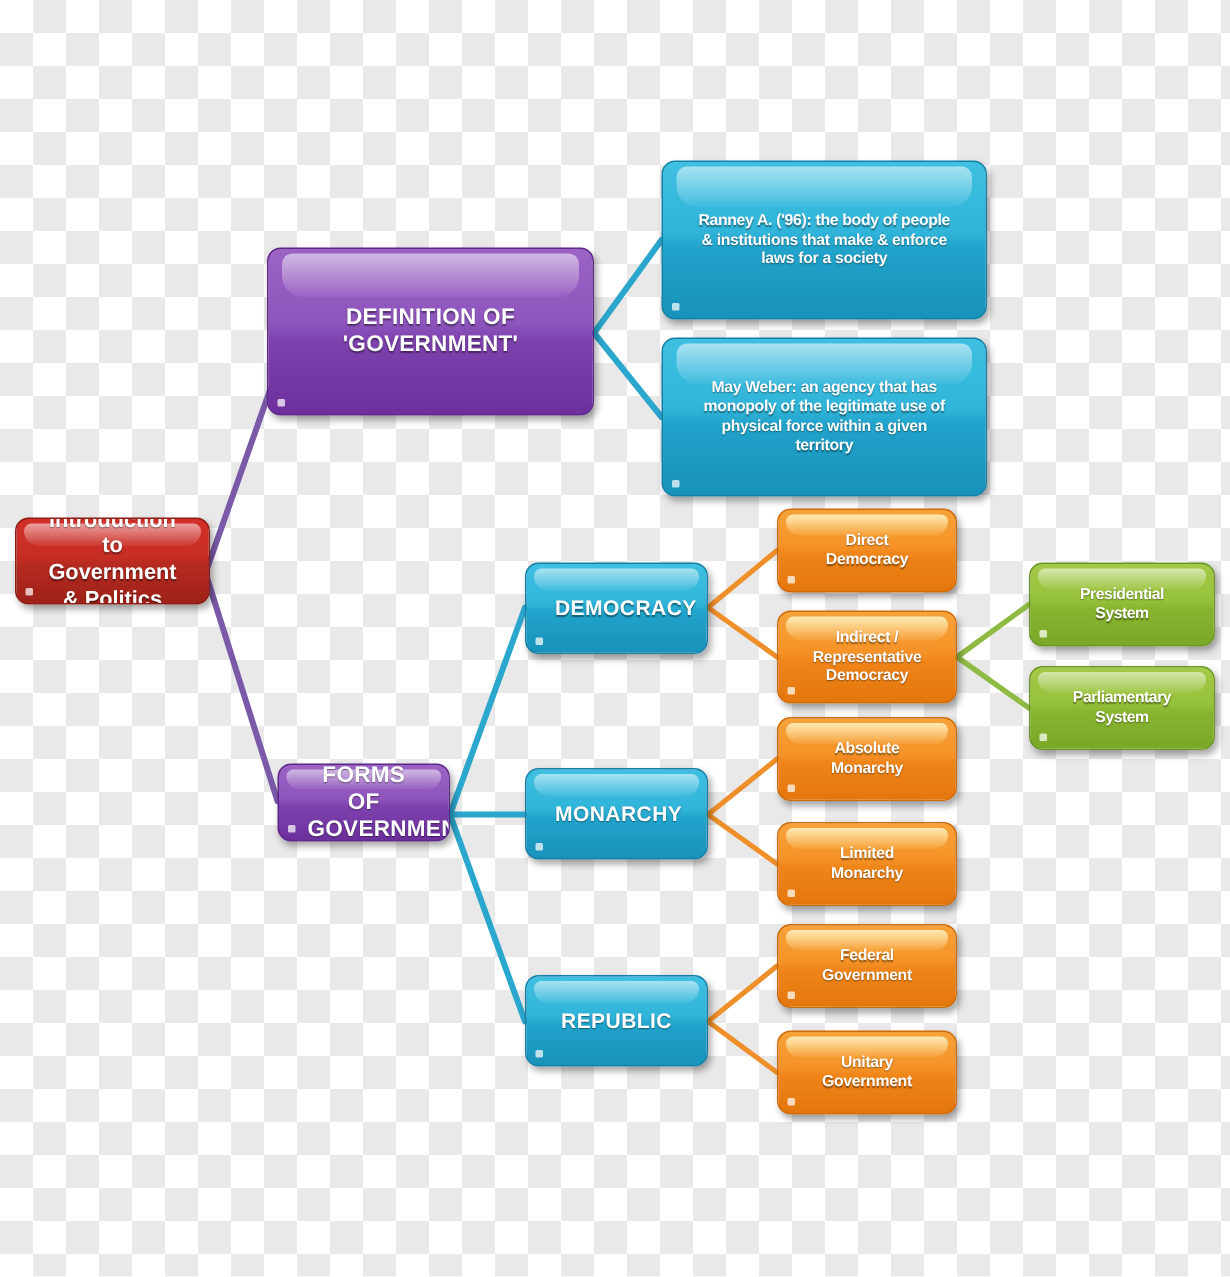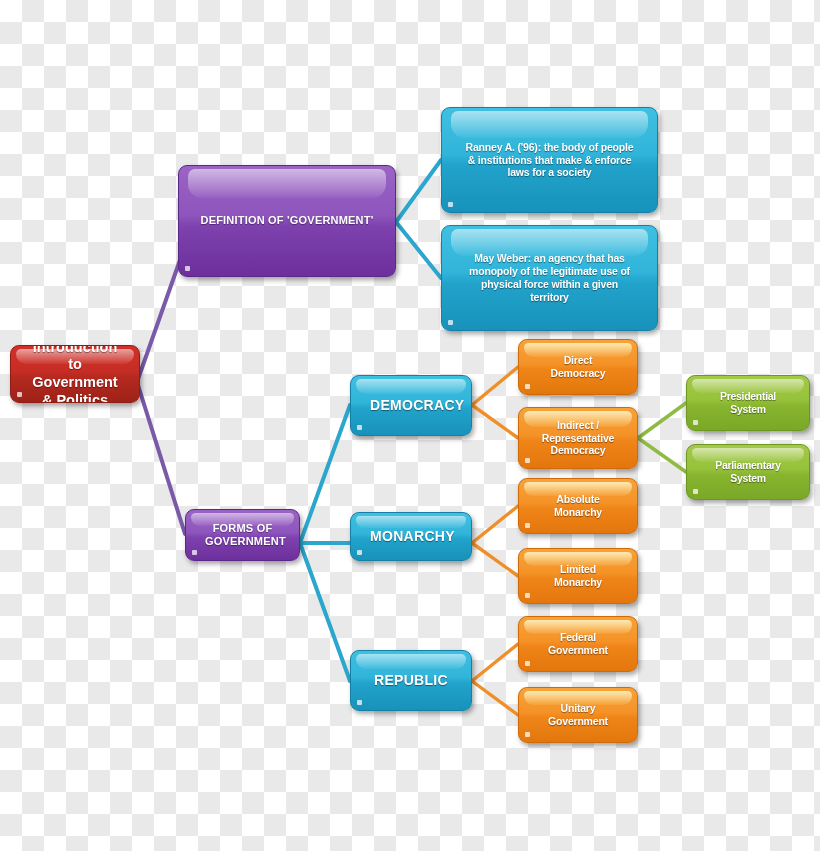--- a/index.html
+++ b/index.html
@@ -96,21 +96,21 @@
     background: linear-gradient(to bottom, rgba(255,240,190,0.92), rgba(255,210,120,0.12));
   }
   .n-green {
     background: linear-gradient(to bottom, #a3c948 0%, #96c23a 45%, #88b52f 55%, #7aa827 100%);
     border: 1px solid #6d9722;
     justify-content: flex-end;
   }
 
   
   .t-root { font-size: 14.5px; font-weight: bold; }
-  .t-level1 { font-size: 11px; font-weight: bold; letter-spacing: .2px; }
+  .t-level1 { font-size: 15px; font-weight: bold; letter-spacing: .2px; }
   .t-level2 { font-size: 14px; font-weight: bold; letter-spacing: .3px; }
   .t-def { font-size: 10.5px; font-weight: bold; letter-spacing: -.2px; }
   .t-leaf { font-size: 10.5px; font-weight: bold; letter-spacing: -.2px; }
   .t-green { font-size: 10.5px; font-weight: bold; letter-spacing: -.3px; }
 </style>
 </head>
 <body>
 
 <div id="canvas">
 
@@ -164,21 +164,21 @@
   </div>
 
   <div class="node n-blue" style="left:441px; top:225px; width:217px; height:106px;">
     <span class="txt t-def">May Weber: an agency that has monopoly of the legitimate use of physical force within a given territory</span>
   </div>
 
   <div class="node n-blue" style="left:350px; top:375px; width:122px; height:61px;">
     <span class="txt t-level2">DEMOCRACY</span>
   </div>
 
-  <div class="node n-blue" style="left:350px; top:512px; width:122px; height:49px;">
+  <div class="node n-blue" style="left:350px; top:512px; width:122px; height:61px;">
     <span class="txt t-level2">MONARCHY</span>
   </div>
 
   <div class="node n-blue" style="left:350px; top:650px; width:122px; height:61px;">
     <span class="txt t-level2">REPUBLIC</span>
   </div>
 
   <div class="node n-orange" style="left:518px; top:339px; width:120px; height:56px;">
     <span class="txt t-leaf">Direct Democracy</span>
   </div>

